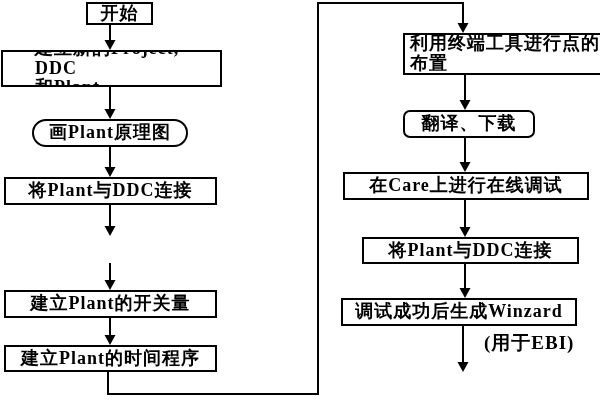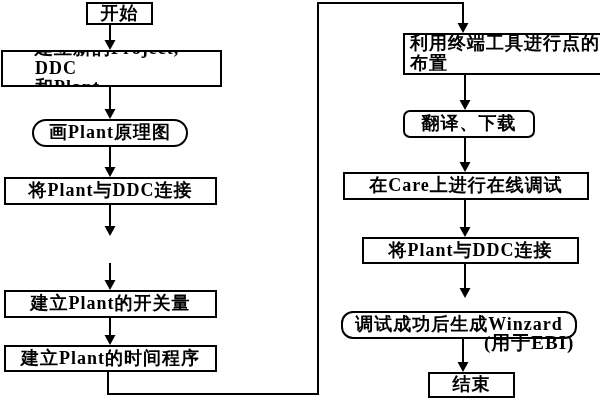--- a/index.html
+++ b/index.html
@@ -128,19 +128,18 @@
 
   <div class="node align-left" style="left:355px; top:33px; width:228px; height:42px;margin-left:48px;">利用终端工具进行点的
 布置</div>
 
   <div class="node" style="left:403px; top:110px; width:132px; height:28px;border-radius:7px;">翻译、下载</div>
 
   <div class="node" style="left:343px; top:172px; width:246px; height:28px;">在Care上进行在线调试</div>
 
   <div class="node" style="left:362px; top:237px; width:217px; height:27px;">将Plant与DDC连接</div>
 
-  <div class="node" style="left:341px; top:311px; width:236px; height:28px;border-radius:12px;">调试成功后生成Winzard</div>
+  <div class="node" style="left:341px; top:298px; width:236px; height:28px;">调试成功后生成Winzard</div>
 
   <div class="annotation" style="left:484px; top:330px;">(用于EBI)</div>
 
-  <div class="node" style="left:428px; top:372px; width:87px; height:26px;">结束</div>
 
 </div>
 
 </body></html>

